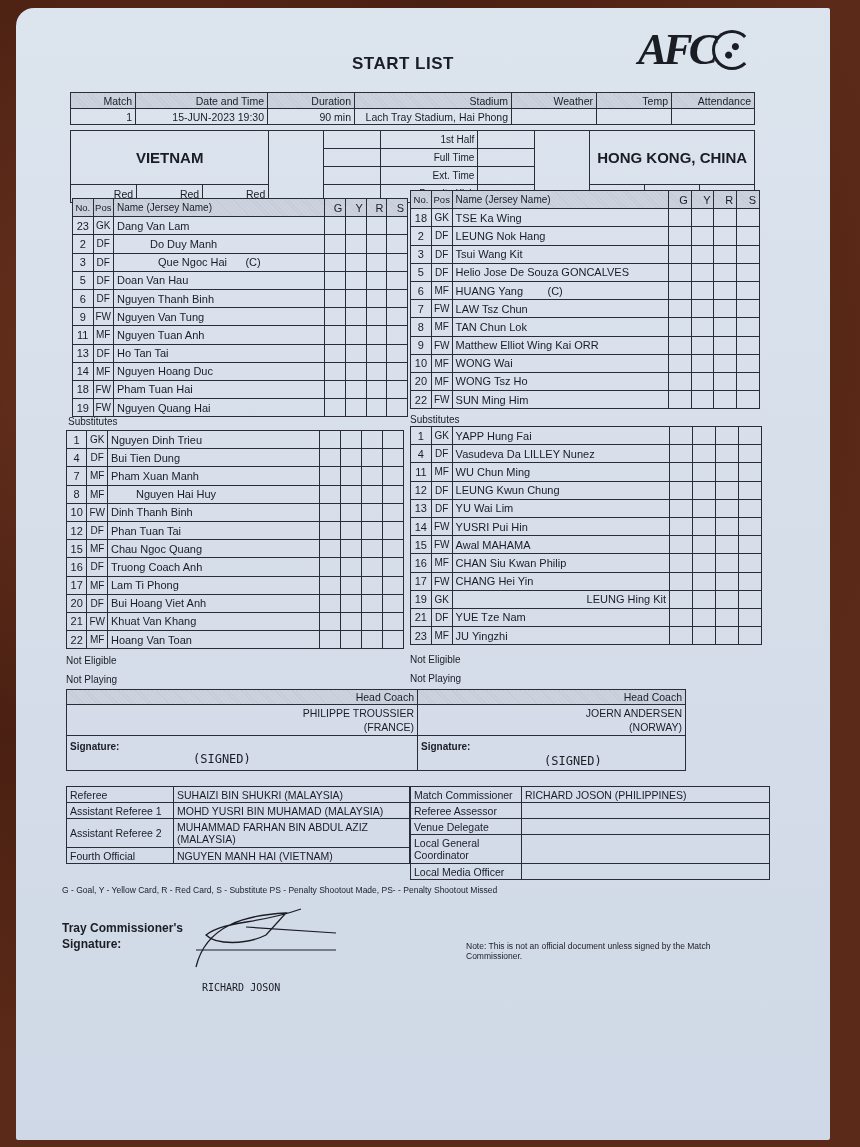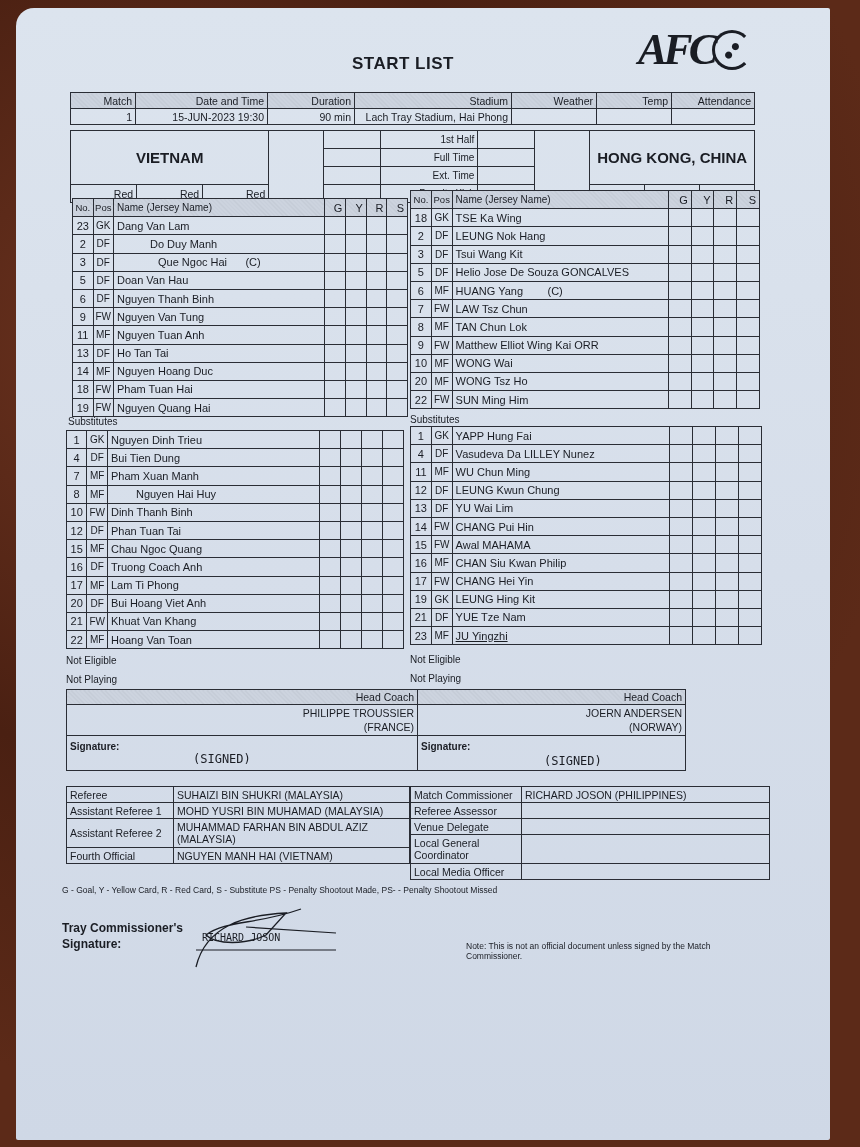--- a/index.html
+++ b/index.html
@@ -491,21 +491,21 @@
         <td class="pos">DF</td>
         <td class="nm" style="width: 215px; white-space: pre;">YU Wai Lim</td>
         <td class="st"></td>
         <td class="st"></td>
         <td class="st"></td>
         <td class="st"></td>
       </tr>
       <tr>
         <td class="no">14</td>
         <td class="pos">FW</td>
-        <td class="nm" style="width: 215px; white-space: pre;">CHANG Pui Hin</td>
+        <td class="nm" style="width: 215px; white-space: pre;">YUSRI Pui Hin</td>
         <td class="st"></td>
         <td class="st"></td>
         <td class="st"></td>
         <td class="st"></td>
       </tr>
       <tr>
         <td class="no">15</td>
         <td class="pos">FW</td>
         <td class="nm" style="width: 215px; white-space: pre;">Awal MAHAMA</td>
         <td class="st"></td>
@@ -527,39 +527,39 @@
         <td class="pos">FW</td>
         <td class="nm" style="width: 215px; white-space: pre;">CHANG Hei Yin</td>
         <td class="st"></td>
         <td class="st"></td>
         <td class="st"></td>
         <td class="st"></td>
       </tr>
       <tr>
         <td class="no">19</td>
         <td class="pos">GK</td>
-        <td class="nm" style="width: 215px; white-space: pre;">LEUNG Hing Kit</td>
+        <td class="nm" style="width: 215px; white-space: pre; text-align: right;">LEUNG Hing Kit</td>
         <td class="st"></td>
         <td class="st"></td>
         <td class="st"></td>
         <td class="st"></td>
       </tr>
       <tr>
         <td class="no">21</td>
         <td class="pos">DF</td>
         <td class="nm" style="width: 215px; white-space: pre;">YUE Tze Nam</td>
         <td class="st"></td>
         <td class="st"></td>
         <td class="st"></td>
         <td class="st"></td>
       </tr>
       <tr>
         <td class="no">23</td>
         <td class="pos">MF</td>
-        <td class="nm" style="width: 215px; white-space: pre; text-decoration: underline;">JU Yingzhi</td>
+        <td class="nm" style="width: 215px; white-space: pre;">JU Yingzhi</td>
         <td class="st"></td>
         <td class="st"></td>
         <td class="st"></td>
         <td class="st"></td>
       </tr>
     </tbody>
 </table>
 
 <div class="lbl" style="left:66px;top:655px;">Not Eligible</div>
 <div class="lbl" style="left:410px;top:654px;">Not Eligible</div>
@@ -645,15 +645,15 @@
 
 <div class="mcsig">
   <div>Tray Commissioner's</div>
   <div>Signature:</div>
 </div>
 <svg class="abs" style="left:186px;top:905px" width="160" height="70">
   <path d="M10 62 C 20 20, 60 10, 100 8 L 80 30 C 60 40, 30 40, 20 30 C 40 15, 70 20, 115 4" fill="none" stroke="#1a1d24" stroke-width="1.3"></path>
   <path d="M60 22 L 150 28" stroke="#1a1d24" stroke-width="1.2"></path>
   <line x1="10" y1="45" x2="150" y2="45" stroke="#1a1d24" stroke-width="1"></line>
 </svg>
-<div class="abs sig" style="left:202px;top:932px;font-size:10px">RICHARD JOSON</div>
+<div class="abs sig" style="left:202px;top:982px;font-size:10px">RICHARD JOSON</div>
 
 <div class="note">Note: This is not an official document unless signed by the Match Commissioner.</div>
 
 </body></html>

